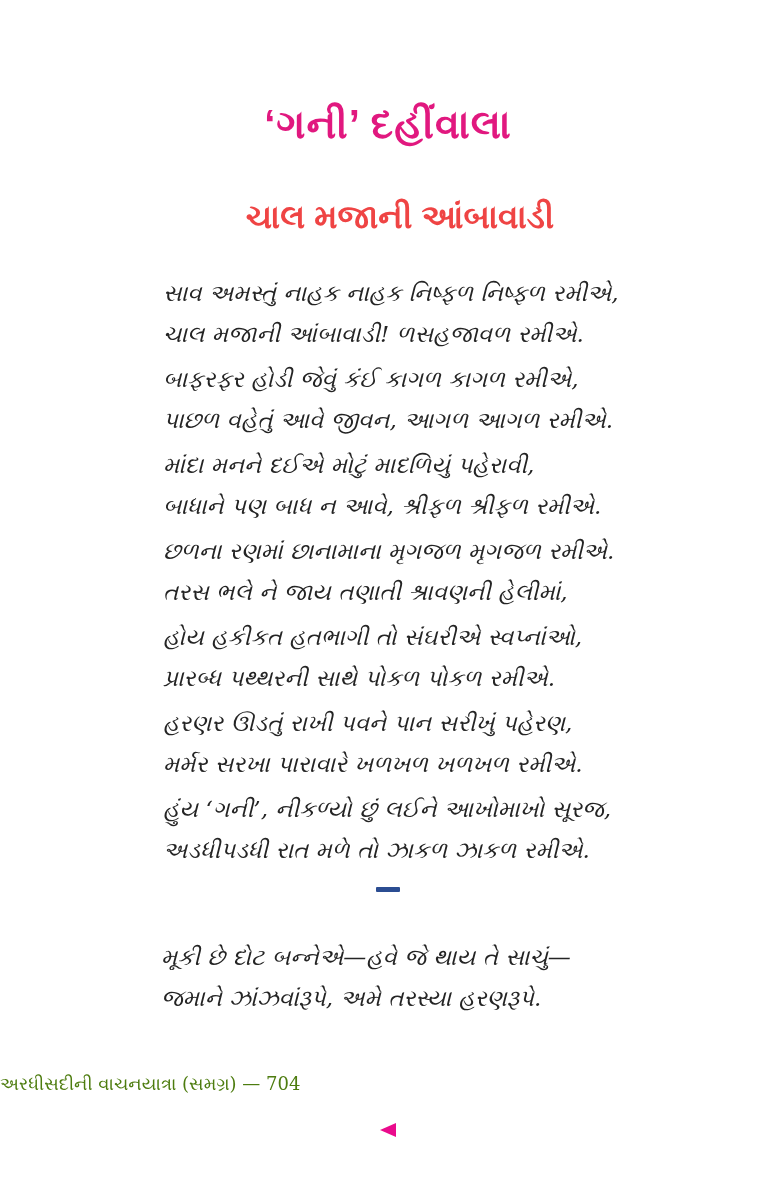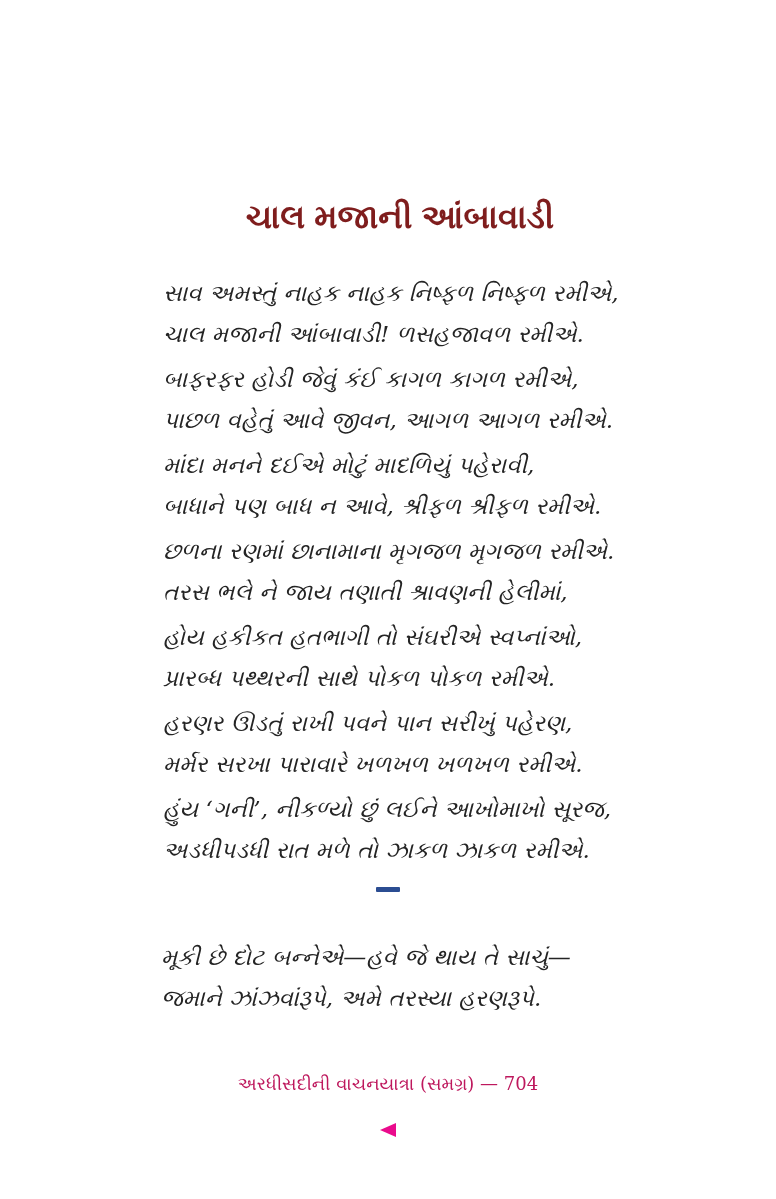--- a/index.html
+++ b/index.html
@@ -33,21 +33,21 @@
     position: absolute;
     top: 197px;
     left: 0;
     right: 0;
     margin: 0;
     text-align: center;
     font-family: "Liberation Sans", sans-serif;
     font-weight: bold;
     font-size: 33px;
     line-height: 40px;
-    color: #7f1d1d;
+    color: #ef4444;
     padding-left: 24px;
   }
   .poem {
     position: absolute;
     top: 269px;
     left: 155px;
     right: 60px;
   }
   .stanza {
     margin: 0 0 13px 0;
@@ -75,43 +75,44 @@
     position: absolute;
     top: 933px;
     left: 153px;
     right: 60px;
   }
   .footer {
     position: absolute;
     top: 1072px;
     left: 0;
     right: 0;
-    text-align: center;
+    text-align: left;
     font-family: "DejaVu Serif", "Liberation Serif", serif;
     font-size: 18px;
     line-height: 24px;
-    color: #be185d;
+    color: #4d7c0f;
   }
   .nav-triangle {
     position: absolute;
     top: 1123px;
     left: 50%;
     margin-left: -8px;
     width: 0;
     height: 0;
     border-top: 7px solid transparent;
     border-bottom: 7px solid transparent;
     border-right: 16px solid #ea0b8c;
   }
 </style>
 </head>
 <body>
 
 <div class="page">
 
+  <h1 class="author">‘ગની’ દહીંવાલા</h1>
 
   <h2 class="poem-title">ચાલ મજાની આંબાવાડી</h2>
 
   <div class="poem">
     <div class="stanza">
       <p>સાવ અમસ્તું નાહક નાહક નિષ્ફળ નિષ્ફળ રમીએ,</p>
       <p>ચાલ મજાની આંબાવાડી! ળસહજાવળ રમીએ.</p>
     </div>
     <div class="stanza">
       <p>બાફરફર હોડી જેવું કંઈ કાગળ કાગળ રમીએ,</p>

